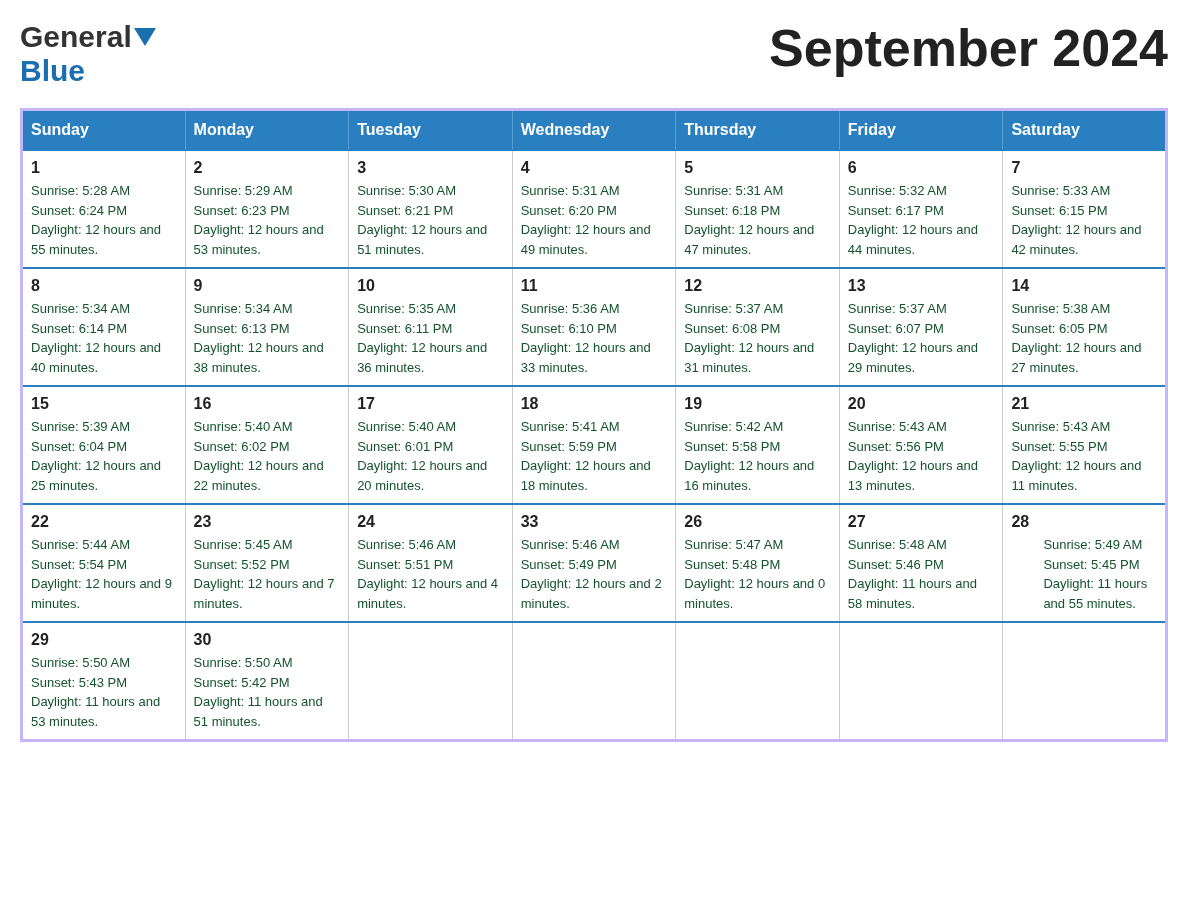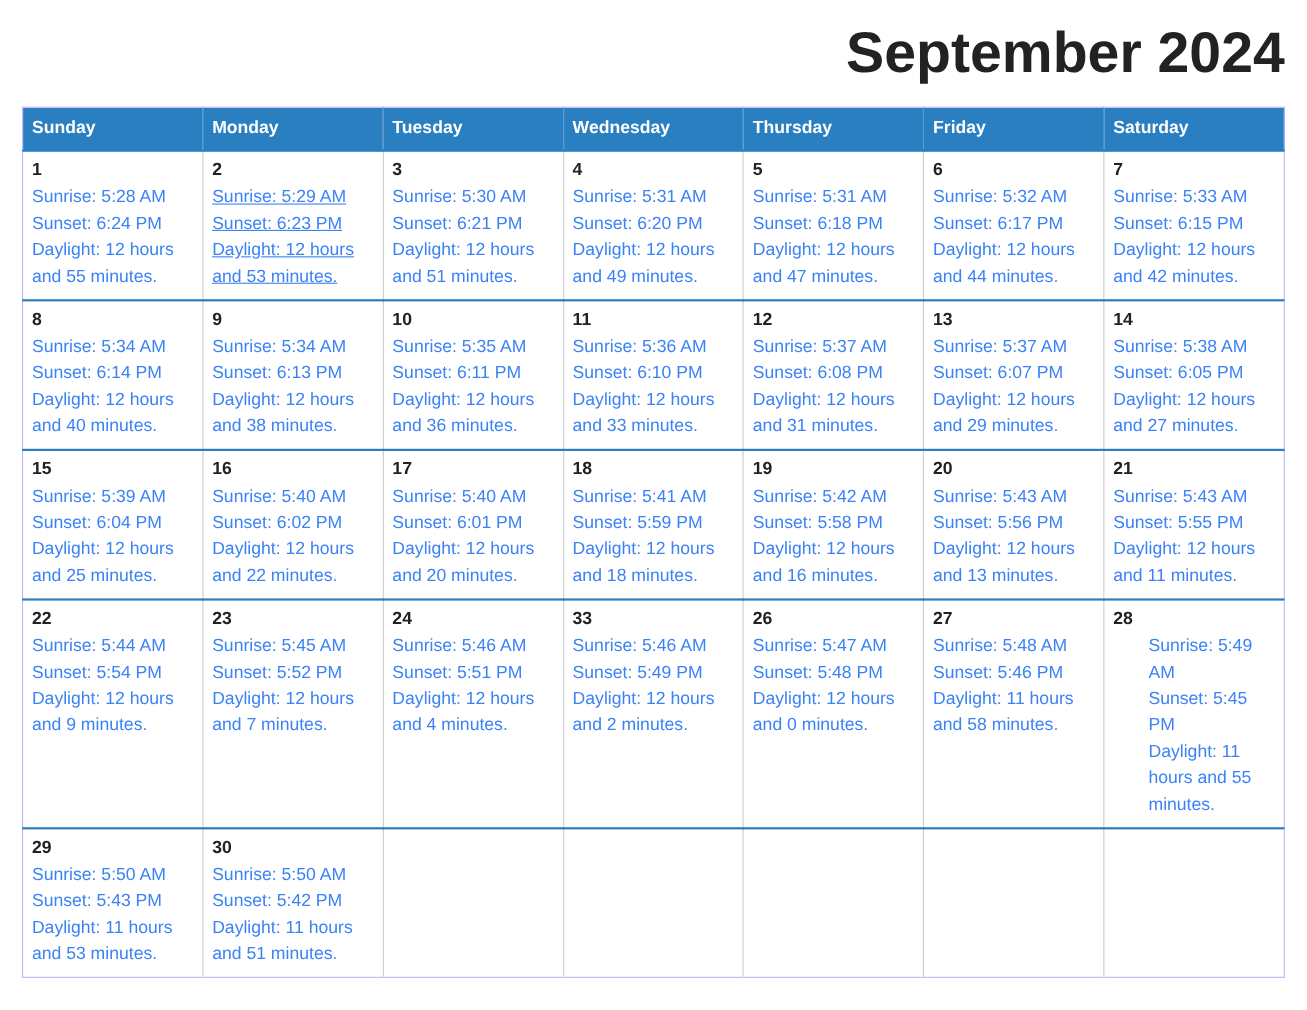--- a/index.html
+++ b/index.html
@@ -27,21 +27,21 @@
       line-height: 1.1;
     }
     .calendar-subtitle {
       font-size: 22px;
       color: #444;
       margin-top: 4px;
     }
     table {
       width: 100%;
       border-collapse: collapse;
-      border: 1px solid #c4b5fd;
+      border: 3px solid #c4b5fd;
     }
     thead tr {
       background-color: #2a7fc1;
     }
     thead th {
       color: #fff;
       font-size: 16px;
       font-weight: bold;
       padding: 10px 8px;
       text-align: left;
@@ -66,22 +66,22 @@
       border-right: none;
     }
     .day-number {
       font-size: 16px;
       font-weight: bold;
       color: #222;
       display: block;
       margin-bottom: 4px;
     }
     .day-info {
-      font-size: 16px;
-      color: #3b82f6;
+      font-size: 13px;
+      color: #14532d;
       line-height: 1.5;
     }
     .empty-cell {
       background: #fff;
     }
     
     .logo-container {
       display: flex;
       flex-direction: column;
     }
@@ -102,20 +102,29 @@
       font-size: 30px;
       font-weight: bold;
       color: #1a6faf;
     }
   </style>
 </head>
 <body>
 
 <div class="header">
   <div class="logo-container">
+    <div class="logo-line1">
+      <span class="logo-word-general">General</span>
+      <svg width="22" height="22" viewBox="0 0 22 22" style="margin-left:2px;margin-top:4px;">
+        <polygon points="0,0 22,0 11,18" fill="#1a6faf"></polygon>
+      </svg>
+    </div>
+    <div class="logo-word-blue-row">
+      <span class="logo-word-blue-text">Blue</span>
+    </div>
   </div>
   <div class="title-section">
     <div class="calendar-title">September 2024</div>
   </div>
 </div>
 
 <table>
   <thead>
     <tr>
     <th>Sunday</th>
@@ -130,21 +139,21 @@
   <tbody id="calendar-body">
   <tr>
         <td>
           <span class="day-number">1</span>
           <div class="day-info" style="white-space: pre-line;">Sunrise: 5:28 AM
 Sunset: 6:24 PM
 Daylight: 12 hours and 55 minutes.</div>
         </td>
         <td>
           <span class="day-number">2</span>
-          <div class="day-info" style="white-space: pre-line; text-decoration: underline;">Sunrise: 5:29 AM
+          <div class="day-info" style="white-space: pre-line;">Sunrise: 5:29 AM
 Sunset: 6:23 PM
 Daylight: 12 hours and 53 minutes.</div>
         </td>
         <td>
           <span class="day-number">3</span>
           <div class="day-info" style="white-space: pre-line;">Sunrise: 5:30 AM
 Sunset: 6:21 PM
 Daylight: 12 hours and 51 minutes.</div>
         </td>
         <td>

